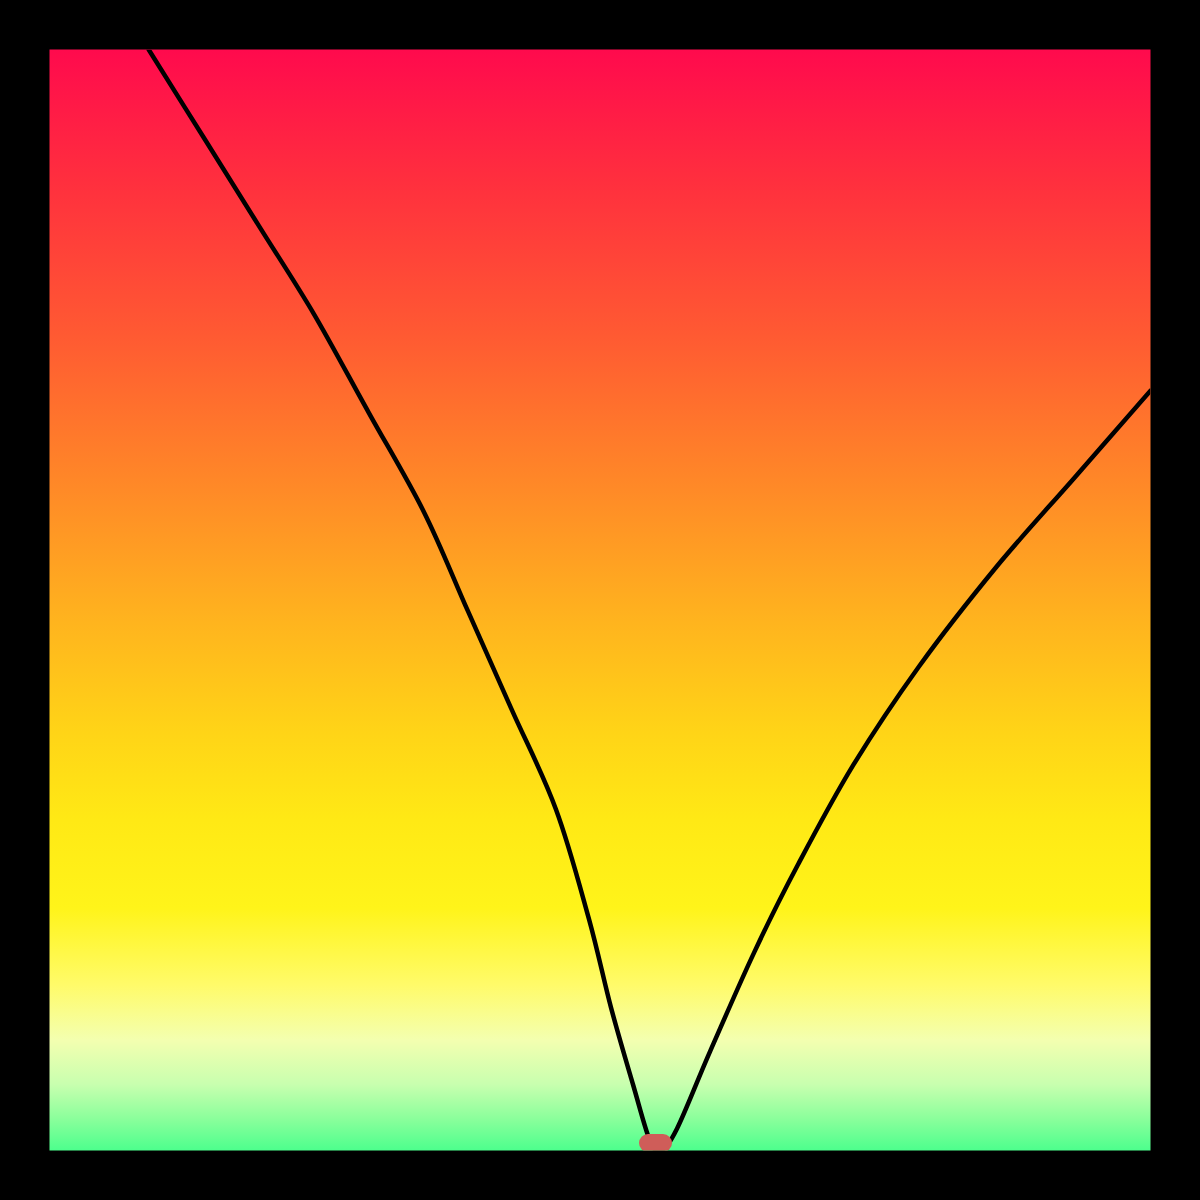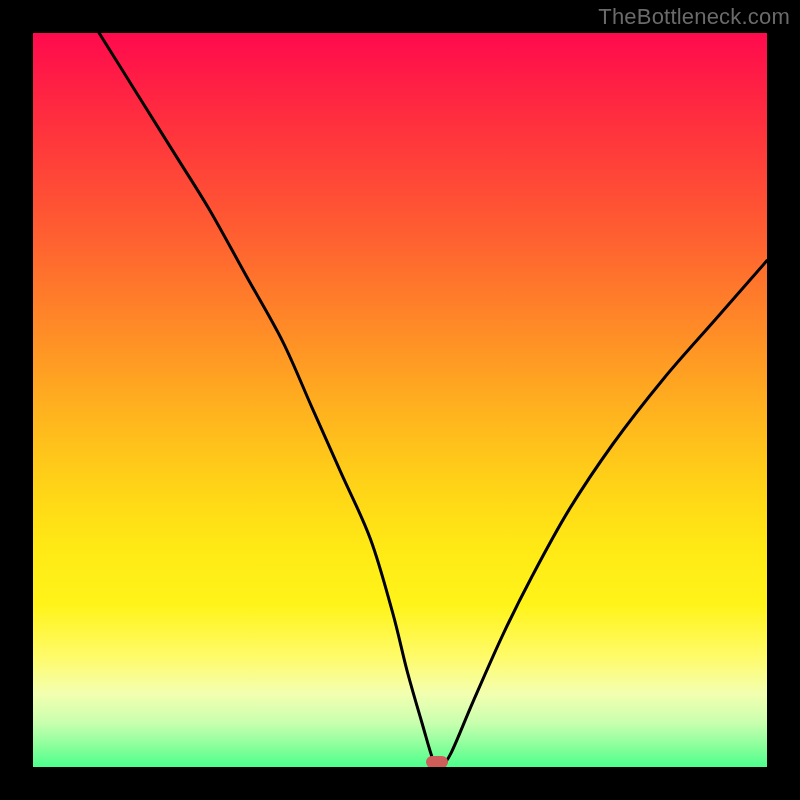--- a/index.html
+++ b/index.html
@@ -65,21 +65,20 @@
     border-radius: 6px;
     background: #cf5d59;
     transform: translate(-50%, -50%);
   }
 </style>
 </head>
 <body>
 
 <div class="frame">
 
-  <div class="watermark">TheBottleneck.com</div>
 
   <div class="plot-area">
     <svg class="curve" viewBox="0 0 734 734" preserveAspectRatio="none">
       <path id="curve-path" fill="none" stroke-width="3" stroke-linecap="round" stroke="#000000" d="M 66.1 0.0 C 72.2 9.8, 90.5 39.1, 102.8 58.7 C 115.0 78.3, 127.2 97.9, 139.5 117.4 C 151.7 137.0, 163.9 155.4, 176.2 176.2 C 188.4 197.0, 200.6 220.2, 212.9 242.2 C 225.1 264.2, 238.6 286.3, 249.6 308.3 C 260.6 330.3, 269.1 352.3, 278.9 374.3 C 288.7 396.4, 298.5 418.4, 308.3 440.4 C 318.1 462.4, 329.1 483.2, 337.6 506.5 C 346.2 529.7, 353.5 557.8, 359.7 579.9 C 365.8 601.9, 369.4 620.2, 374.3 638.6 C 379.2 656.9, 384.7 675.3, 389.0 690.0 C 393.3 704.6, 397.0 719.3, 400.0 726.7 C 403.1 734.0, 404.3 735.2, 407.4 734.0 C 410.4 732.8, 412.9 730.3, 418.4 719.3 C 423.9 708.3, 431.8 687.5, 440.4 667.9 C 449.0 648.4, 460.0 622.7, 469.8 601.9 C 479.5 581.1, 488.1 564.0, 499.1 543.2 C 510.1 522.4, 522.4 499.1, 535.8 477.1 C 549.3 455.1, 564.0 433.1, 579.9 411.0 C 595.8 389.0, 614.1 365.8, 631.2 345.0 C 648.4 324.2, 665.5 305.8, 682.6 286.3 C 699.7 266.7, 725.4 237.3, 734.0 227.5"></path>
     </svg>
     <div class="marker" id="marker" style="background: rgb(207, 93, 89); left: 403.7px; top: 728.862px;"></div>
   </div>
 
 </div>
 

